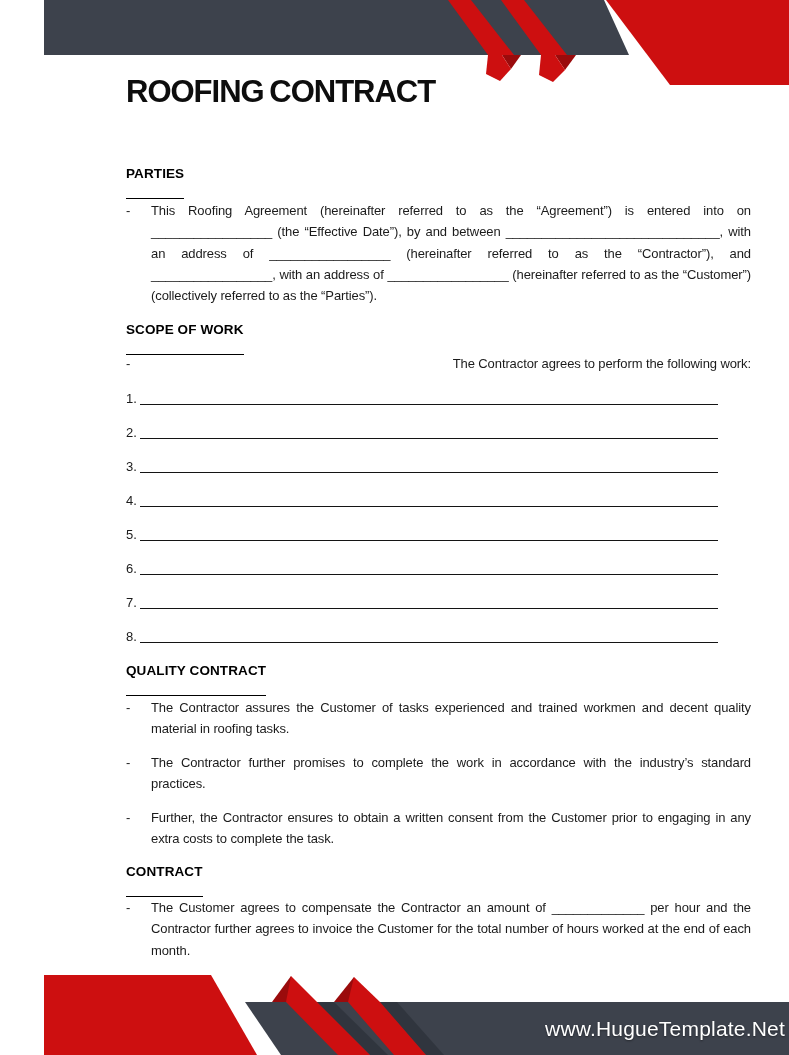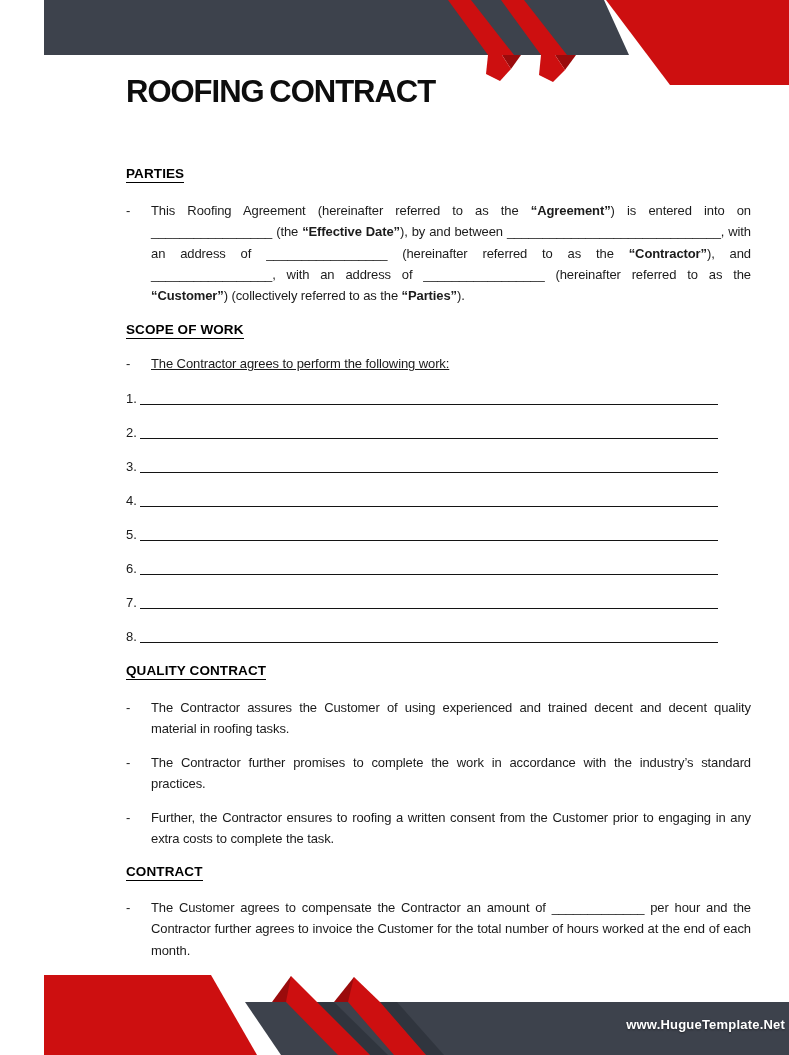--- a/index.html
+++ b/index.html
@@ -35,43 +35,43 @@
     position:absolute;left:0;top:74px;
     font-size:31px;font-weight:700;color:#0d0d0d;
     letter-spacing:-1px;word-spacing:-2px;white-space:nowrap;
   }
   .sec-h{
     position:absolute;left:0;
     font-size:13.5px;font-weight:700;color:#000;
     letter-spacing:.1px;
   }
   .sec-h .hu{
-    border-bottom:1.6px solid #000;padding-bottom:1px;display:inline-block;
+    border-bottom:1.6px solid #000;padding-bottom:17px;display:inline-block;
   }
   .bullet{
     position:absolute;left:0;right:0;
     display:flex;align-items:flex-start;
     font-size:13px;line-height:21.3px;
   }
   .marker{flex:none;width:25px;}
   .btext{flex:1;text-align:justify;letter-spacing:-0.1px;}
-  .btext.nojust{text-align:left;text-decoration:underline;}
-  .btext b{font-weight:700;}
+  .btext.nojust{text-align:right;}
+  .btext b{font-weight:400;}
   .numrow{
     position:absolute;left:0;right:33px;height:22px;
     display:flex;align-items:flex-end;
     font-size:13px;
   }
   .numrow .num{flex:none;padding-right:3px;line-height:1;}
   .numrow .blank-line{
     flex:1;border-bottom:1.5px solid #141414;height:100%;
   }
   .footer-site{
     position:absolute;right:48px;top:1017px;
-    font-size:13px;font-weight:700;color:#ffffff;
+    font-size:21px;font-weight:400;color:#ffffff;
     letter-spacing:.2px;
     text-shadow:0 1px 2px rgba(0,0,0,.45);
     white-space:nowrap;
     text-align:right;
   }
 </style>
 </head>
 <body>
 
 <div class="page">
@@ -141,29 +141,29 @@
     <div class="numrow" style="top:621px">
       <span class="num">8.</span>
       <span class="blank-line"></span>
     </div>
 
     <div class="sec-h" style="top:663px">
       <span class="hu">QUALITY CONTRACT</span>
     </div>
     <div class="bullet" style="top:697px">
       <span class="marker">-</span>
-      <div class="btext">The Contractor assures the Customer of using experienced and trained decent and decent quality material in roofing tasks.</div>
+      <div class="btext">The Contractor assures the Customer of tasks experienced and trained workmen and decent quality material in roofing tasks.</div>
     </div>
     <div class="bullet" style="top:752px">
       <span class="marker">-</span>
       <div class="btext">The Contractor further promises to complete the work in accordance with the industry’s standard practices.</div>
     </div>
     <div class="bullet" style="top:807px">
       <span class="marker">-</span>
-      <div class="btext">Further, the Contractor ensures to roofing a written consent from the Customer prior to engaging in any extra costs to complete the task.</div>
+      <div class="btext">Further, the Contractor ensures to obtain a written consent from the Customer prior to engaging in any extra costs to complete the task.</div>
     </div>
 
     <div class="sec-h" style="top:864px">
       <span class="hu">CONTRACT</span>
     </div>
     <div class="bullet" style="top:897px">
       <span class="marker">-</span>
       <div class="btext">The Customer agrees to compensate the Contractor an amount of _____________ per hour and the Contractor further agrees to invoice the Customer for the total number of hours worked at the end of each month.</div>
     </div>
 

